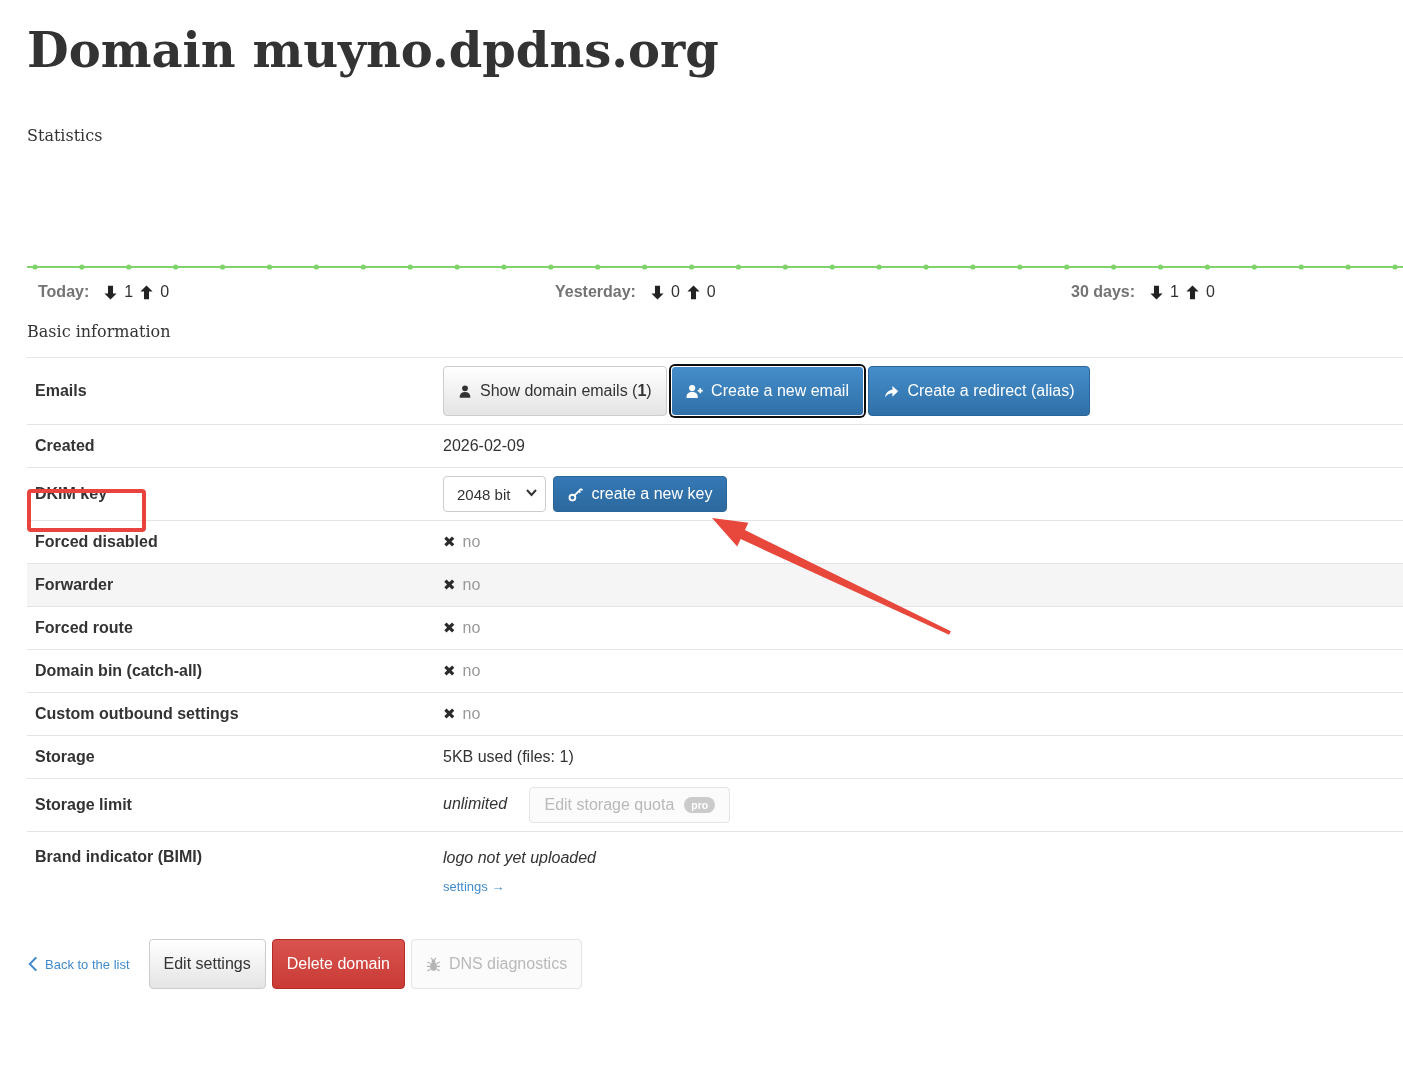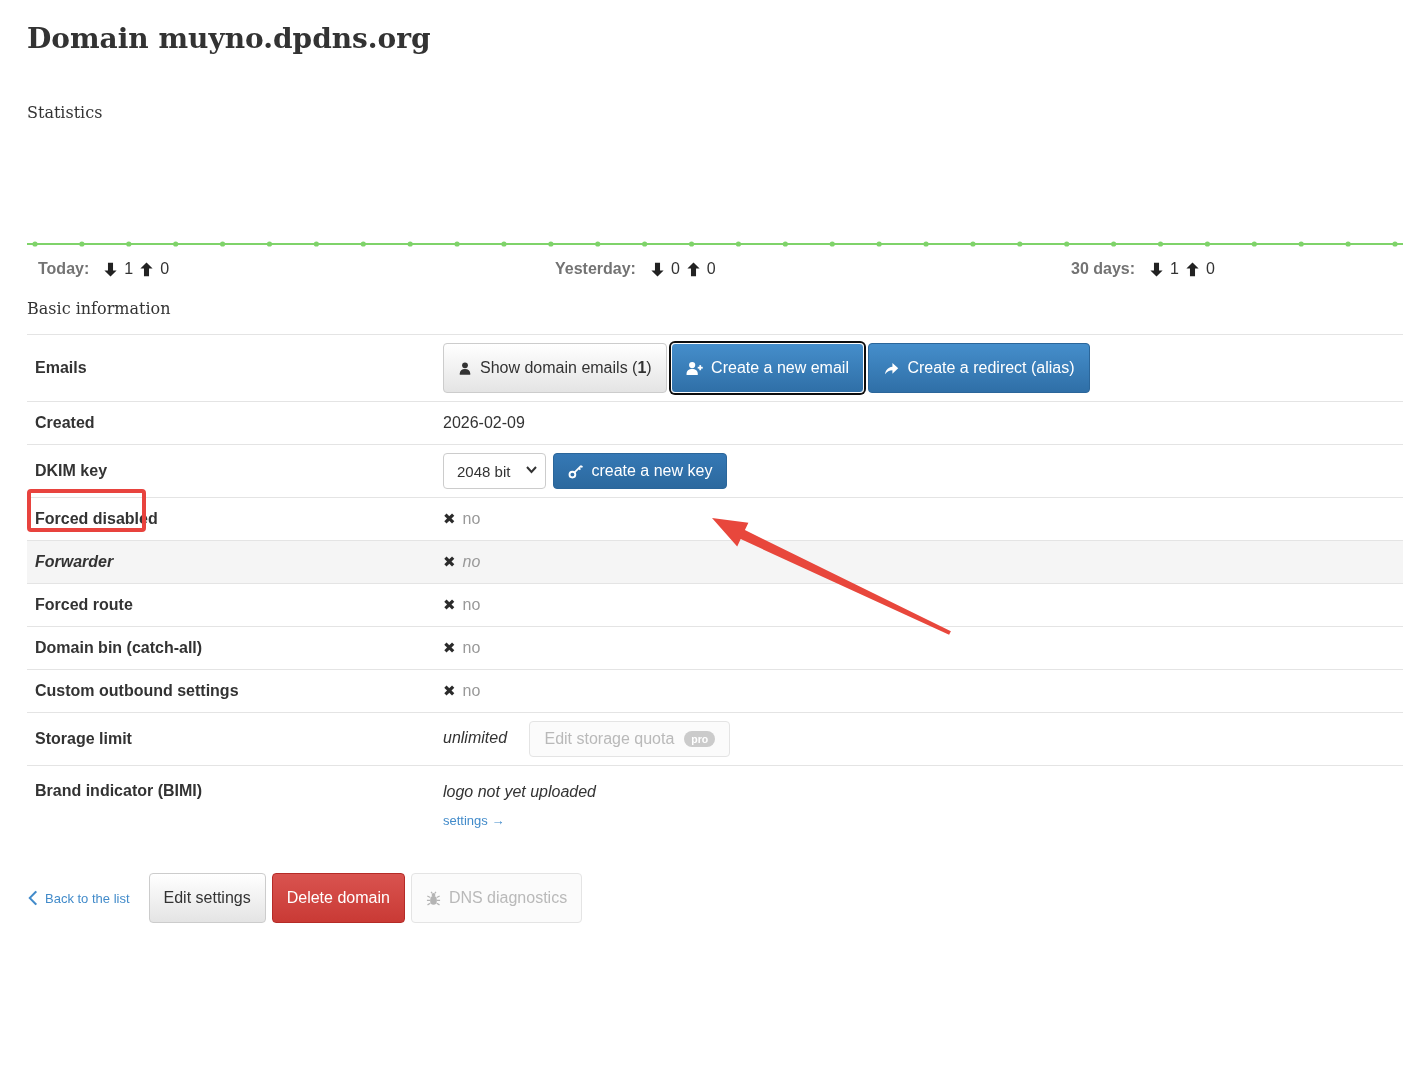--- a/index.html
+++ b/index.html
@@ -8,21 +8,21 @@
     width: 1403px; height: 1088px;
     font-family: "Liberation Sans", "DejaVu Sans", sans-serif;
     color: #333;
     position: relative;
     overflow: hidden;
   }
   .container { padding-left: 27px; position: relative; }
 
   h1.page-title {
     font-family: "DejaVu Serif", "Liberation Serif", serif;
-    font-size: 28px; font-weight: 600; color: #333;
+    font-size: 48px; font-weight: 600; color: #333;
     padding-top: 22px; letter-spacing: 0px;
   }
   h2.section-heading {
     font-family: "DejaVu Serif", "Liberation Serif", serif;
     font-size: 16px; font-weight: 500; color: #333;
   }
   .stats-heading { margin-top: 48px; }
 
   
   .sparkline-wrap { margin-top: 14px; height: 116px; position: relative; margin-right: 0; }
@@ -39,21 +39,21 @@
   .stat-30days { left: 1044px; }
 
   .basic-heading { margin-top: 13px; }
 
   
   table.info-table { width: 100%; border-collapse: collapse; margin-top: 16px; border-top: 1px solid #e4e4e4; }
   table.info-table td { vertical-align: middle; padding: 12px 8px; font-size: 16px; }
   table.info-table tr + tr td { border-top: 1px solid #e4e4e4; }
   td.label-cell { width: 408px; font-weight: 700; padding-left: 11px; color:#333; }
   tr.controls td { padding-top: 8px; padding-bottom: 8px; }
-  tr.striped td { background: #f5f5f5; font-style: italic; }
+  tr.striped td { background: #f5f5f5; }
 
   .cross { color:#2b2b2b; font-size: 15px; margin-right: 7px; font-weight: 700; }
   .muted-no { color: #999; }
   .italic { font-style: italic; }
 
   
   .btn {
     display: inline-flex; align-items: center; justify-content: center; gap: 8px;
     height: 50px; padding: 0 14px; font-size: 16px; line-height: 1;
     border-radius: 4px; border: 1px solid #ccc; cursor: pointer;
@@ -274,20 +274,24 @@
     <tr>
       <td class="label-cell">Domain bin (catch-all)</td>
       <td><span class="cross">✖</span><span class="muted-no">no</span></td>
     </tr>
 
     <tr>
       <td class="label-cell">Custom outbound settings</td>
       <td><span class="cross">✖</span><span class="muted-no">no</span></td>
     </tr>
 
+    <tr>
+      <td class="label-cell">Storage</td>
+      <td>5KB used (files: 1)</td>
+    </tr>
 
     <tr class="controls">
       <td class="label-cell">Storage limit</td>
       <td>
         <span class="italic value-gap">unlimited</span>
         <button class="btn btn-sm btn-disabled">
           <span>Edit storage quota</span>
           <span class="pro-badge">pro</span>
         </button>
       </td>

